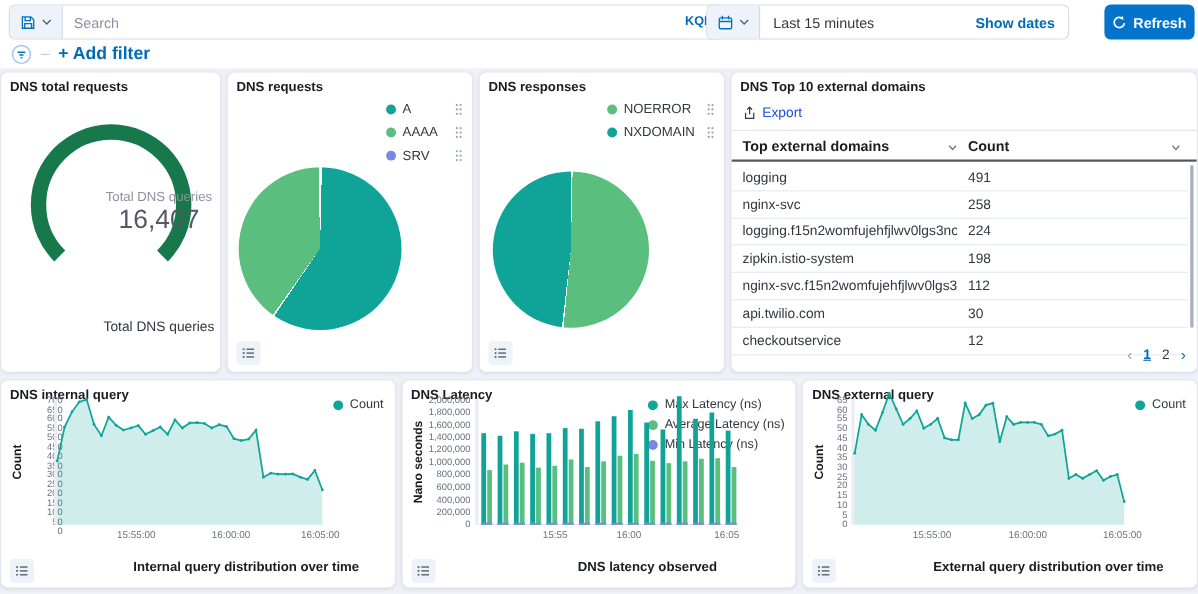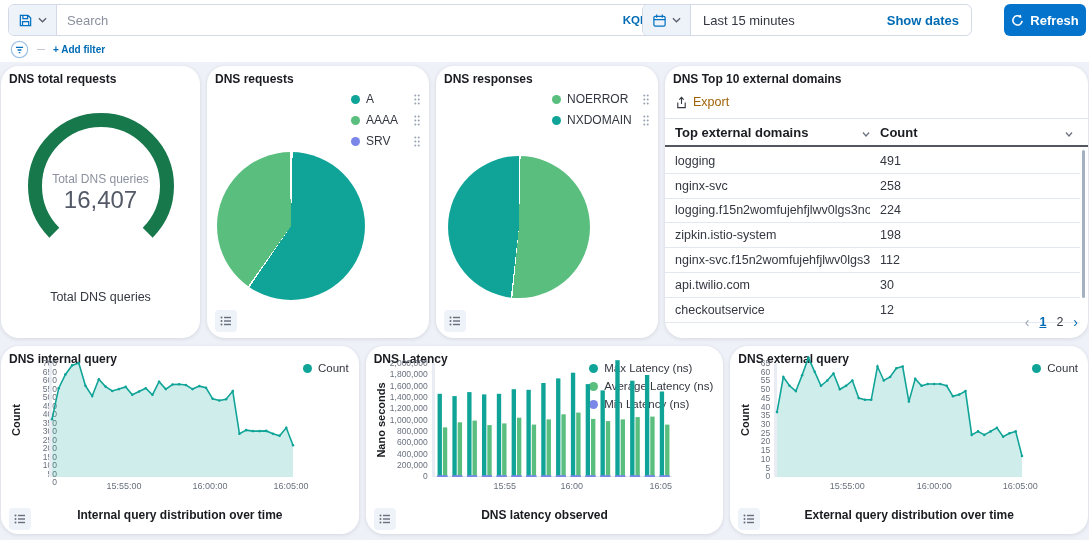--- a/index.html
+++ b/index.html
@@ -20,30 +20,30 @@
   .kql { padding:0 10px; font-size:11.5px; font-weight:700; color:#006BB4; cursor:pointer; }
   .date-control { left:642px; width:330px; }
   .time-label { flex:1; padding-left:12px; font-size:13px; color:#343741; }
   .show-dates { padding-right:12px; font-size:13px; font-weight:600; color:#006BB4; cursor:pointer; }
   .refresh-btn { position:absolute; left:1004px; top:4px; width:82px; height:32px;
     background:#0373cc; border:none; border-radius:6px; color:#fff; font-weight:600;
     font-size:13px; display:flex; align-items:center; justify-content:center; gap:6px;
     cursor:pointer; font-family:inherit; }
   .filter-row { position:absolute; top:40px; left:10px; display:flex; align-items:center; gap:8px; }
   .filter-dash { width:8px; height:1px; background:#c6cad3; }
-  .add-filter { font-size:10px; font-weight:600; color:#006BB4; cursor:pointer; text-decoration:none; }
+  .add-filter { font-size:16px; font-weight:600; color:#006BB4; cursor:pointer; text-decoration:none; }
 
   
   .dash-bg { position:absolute; top:62px; left:0; right:0; bottom:0; background:#eef1f7; }
   .grid-top { position:absolute; top:66px; left:1px; width:1087px; height:272px;
     display:grid; grid-template-columns:199px 222px 222px 1fr; gap:7px; }
   .grid-bottom { position:absolute; top:346px; left:1px; width:1087px; height:188px;
     display:grid; grid-template-columns:1fr 1fr 1fr; gap:7px; }
-  .panel { position:relative; background:#fff; border-radius:18px; overflow:hidden;
-    box-shadow:0 1px 4px rgba(31,38,46,.12); }
+  .panel { position:relative; background:#fff; border-radius:6px; overflow:hidden;
+    box-shadow:0 1px 4px rgba(31,38,46,.12);padding-left:44px; }
   .p-title { position:absolute; top:6px; left:8px; font-size:12px; font-weight:700; color:#1a1c21; }
 
   
   .gauge-wrap { position:absolute; left:12px; top:40px; width:176px; height:150px; }
   .gauge-label { position:absolute; top:106px; width:100%; text-align:center; font-size:12px; color:#8b919e; }
   .gauge-value { position:absolute; top:120px; width:100%; text-align:center; font-size:24px; color:#535966; }
   .gauge-bottom { position:absolute; top:224px; width:100%; text-align:center; font-size:12.5px; color:#343741; }
 
   
   .pie { position:absolute; border-radius:50%; }
@@ -52,21 +52,21 @@
   .pie-legend { position:absolute; top:26px; right:8px; display:flex; flex-direction:column; gap:7px; }
   .p2 .pie-legend { width:70px; }
   .p3 .pie-legend { width:98px; }
   .lg-row { display:flex; align-items:center; gap:6px; cursor:pointer; }
   .lg-dot { width:9px; height:9px; border-radius:50%; flex:none; }
   .lg-lbl { font-size:12px; color:#343741; flex:1; white-space:nowrap; }
   .menu-dots { flex:none; display:flex; cursor:pointer; }
 
   
   .export-row { position:absolute; top:29px; left:10px; display:flex; align-items:center; gap:5px;
-    font-size:12.5px; color:#a16207; cursor:pointer; }
+    font-size:12.5px; color:#1d4ed8; cursor:pointer; }
   .t-head { position:absolute; top:52px; left:0; right:0; height:29px; border-top:1px solid #e0e5ee;
     border-bottom:2px solid #53565f; display:flex; align-items:center; font-size:13px; font-weight:700; color:#1a1c21; }
   .t-head .h1 { width:205px; padding-left:10px; }
   .t-head .h2 { padding-left:10px; }
   .h-chev { position:absolute; top:10px; }
   .h-chev.c1 { left:196px; } .h-chev.c2 { right:14px; }
   .t-rows { position:absolute; top:83px; left:0; right:8px; }
   .t-row { display:flex; align-items:center; height:24.8px; border-bottom:1px solid #e3e8f0;
     font-size:12.5px; color:#343741; }
   .t-c1 { width:205px; padding-left:10px; white-space:nowrap; overflow:hidden; }

